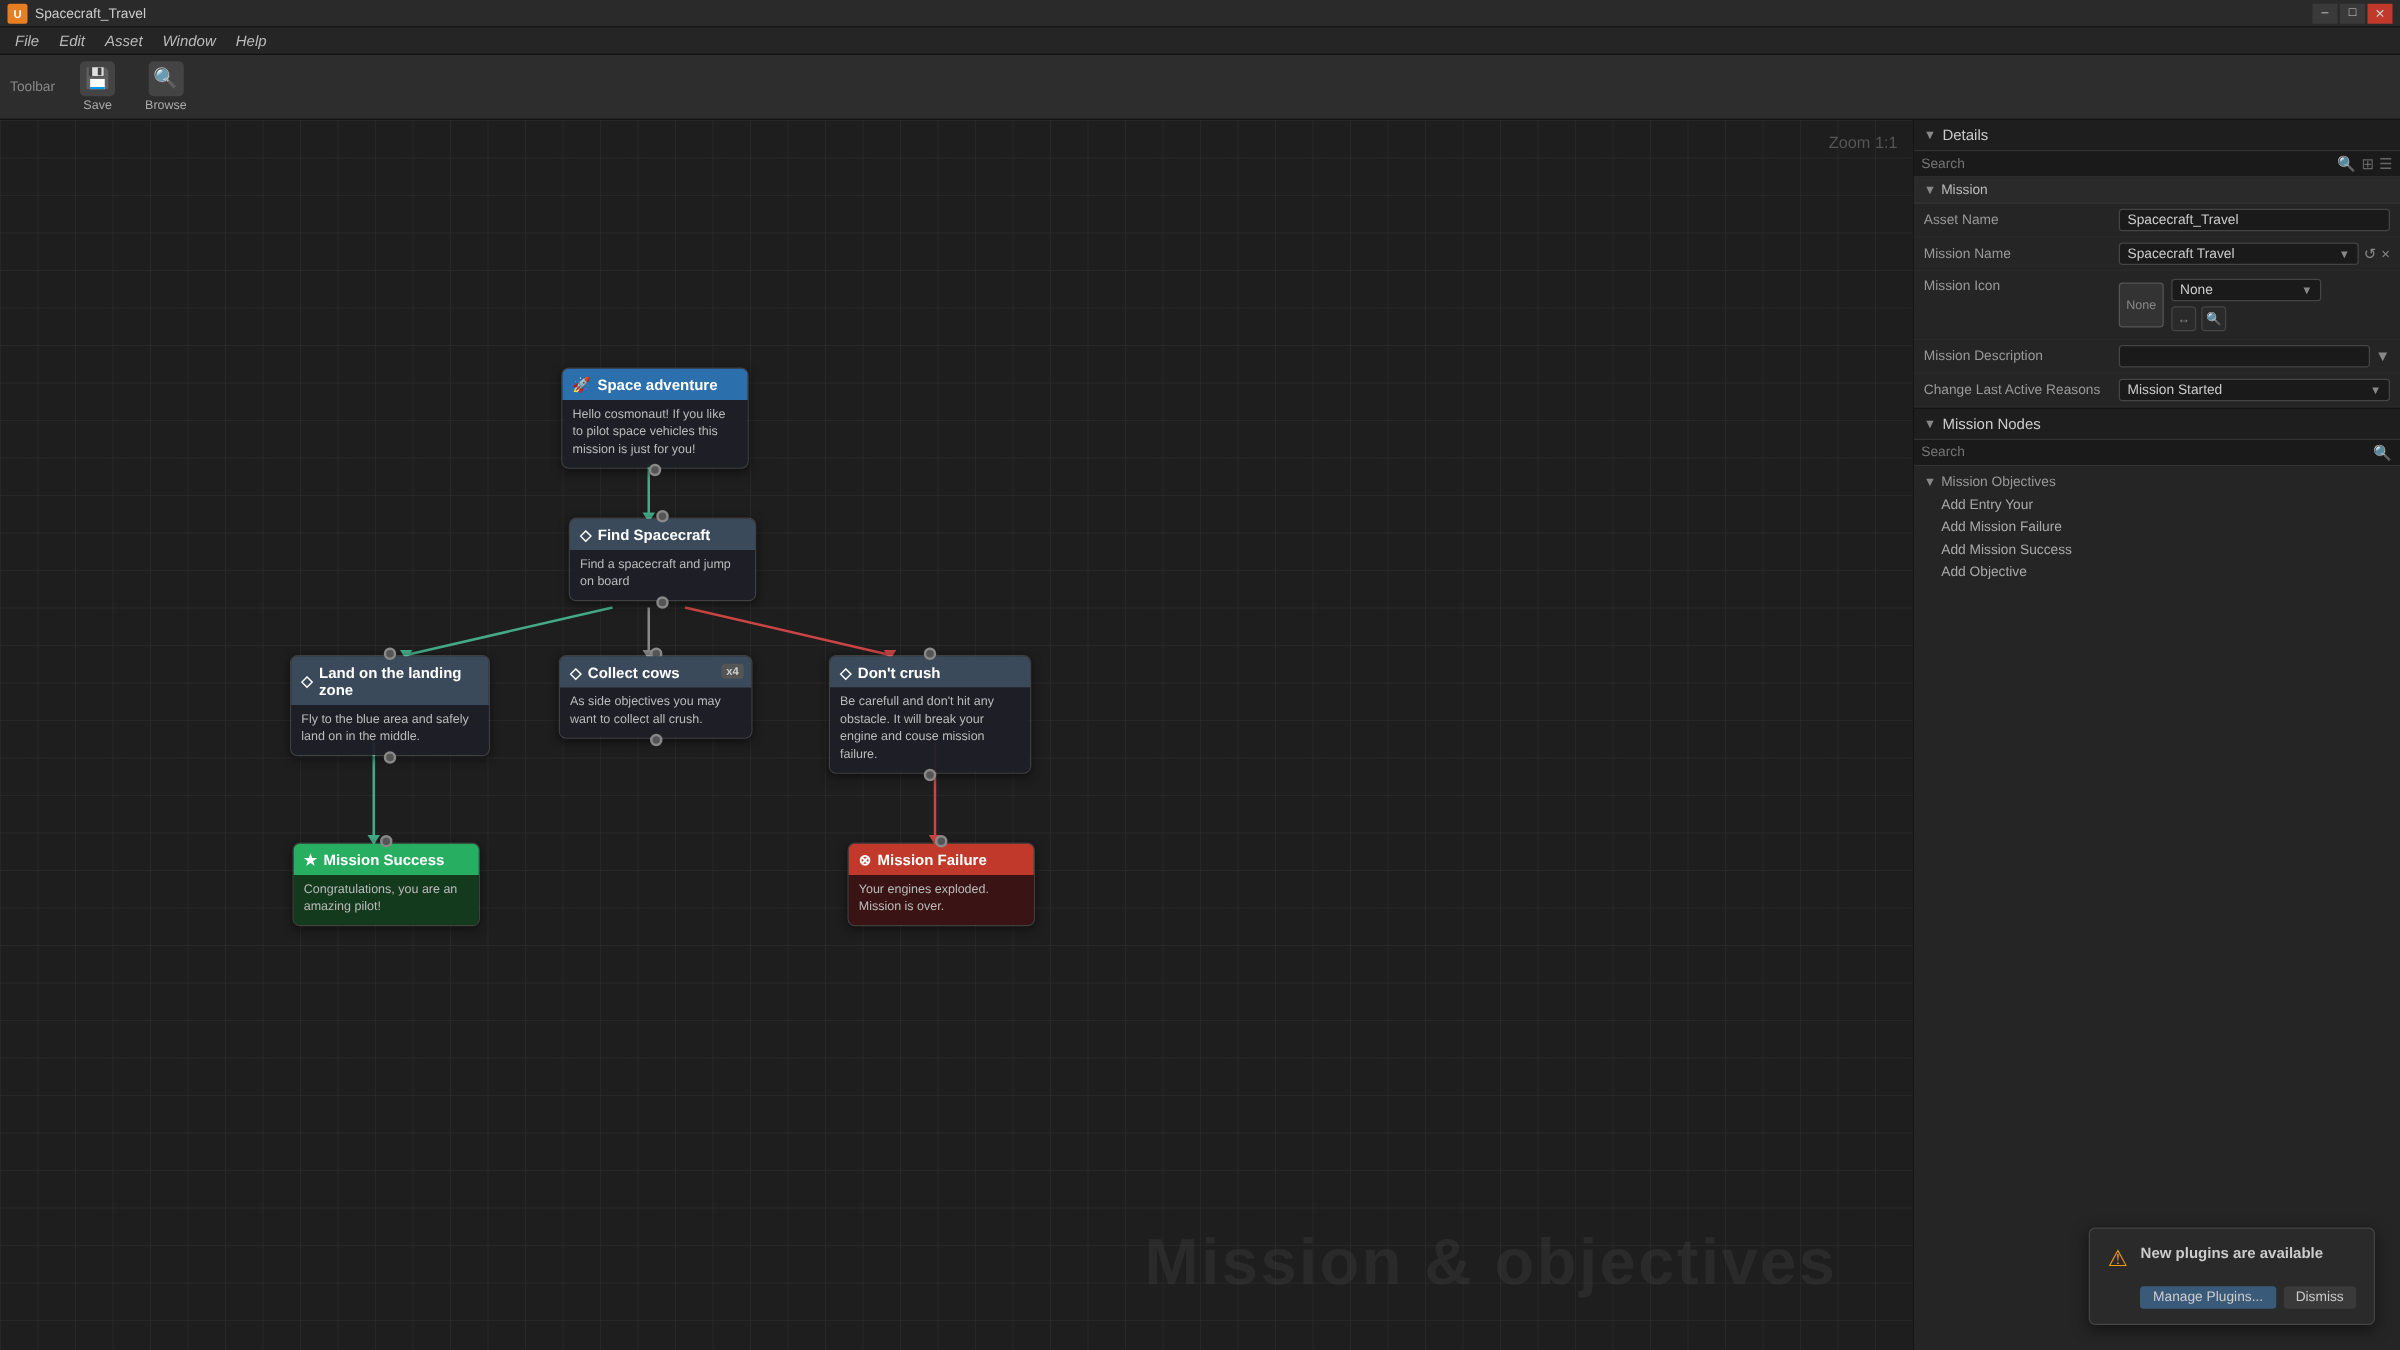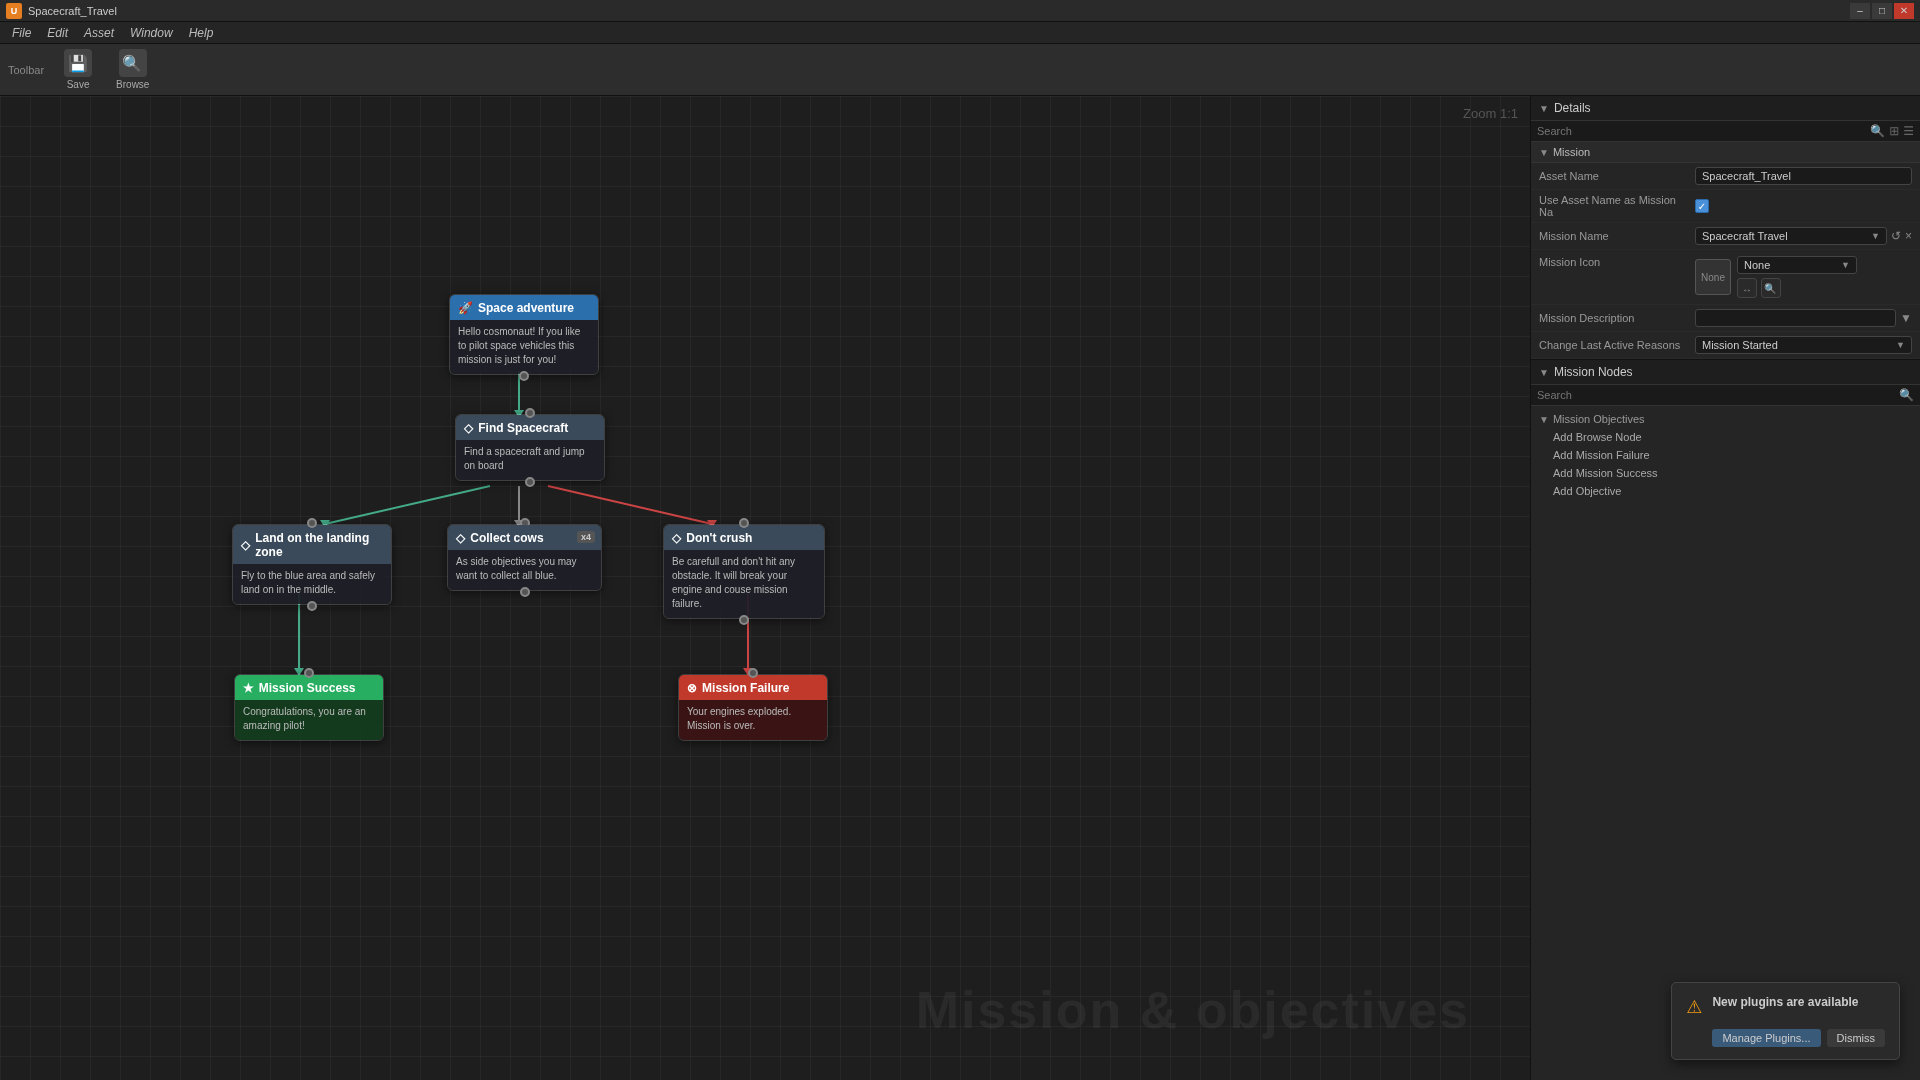--- a/index.html
+++ b/index.html
@@ -475,21 +475,21 @@
       <div class="node-pin-bottom"></div>
     </div>
 
     <div class="node node-objective" style="left:447px; top:428px; width:155px; position:absolute;">
       <div class="node-pin-top"></div>
       <div class="node-header" style="position:relative;">
         <span class="node-icon">◇</span>
         <span>Collect cows</span>
         <span class="node-counter">x4</span>
       </div>
-      <div class="node-body">As side objectives you may want to collect all blue.</div>
+      <div class="node-body">As side objectives you may want to collect all crush.</div>
       <div class="node-pin-bottom"></div>
     </div>
 
     <div class="node node-objective" style="left:663px; top:428px; width:162px;">
       <div class="node-pin-top"></div>
       <div class="node-header">
         <span class="node-icon">◇</span>
         <span>Don't crush</span>
       </div>
       <div class="node-body">Be carefull and don't hit any obstacle. It will break your engine and couse mission failure.</div>
@@ -533,24 +533,20 @@
       <div class="section-header">
         <span class="section-arrow">▼</span>
         <span>Mission</span>
       </div>
 
       <div class="property-row">
         <span class="property-label">Asset Name</span>
         <input class="property-input" value="Spacecraft_Travel" style="">
       </div>
 
-      <div class="property-row">
-        <span class="property-label">Use Asset Name as Mission Na</span>
-        <div class="checkbox-true">✓</div>
-      </div>
 
       <div class="property-row">
         <span class="property-label">Mission Name</span>
         <div style="display:flex; gap:4px; flex:1; align-items:center;">
           <div class="dropdown-btn">
             <span>Spacecraft Travel</span>
             <span class="arrow">▼</span>
           </div>
           <span style="color:#888; cursor:pointer;">↺</span>
           <span style="color:#888; cursor:pointer;">×</span>
@@ -604,21 +600,21 @@
       <div class="nodes-search-bar">
         <input type="text" placeholder="Search" style="">
         <span class="search-icon">🔍</span>
       </div>
 
       <div class="nodes-tree">
         <div class="tree-section">
           <span class="section-icon">▼</span>
           <span>Mission Objectives</span>
         </div>
-        <div class="tree-item">Add Browse Node</div>
+        <div class="tree-item">Add Entry Your</div>
         <div class="tree-item">Add Mission Failure</div>
         <div class="tree-item">Add Mission Success</div>
         <div class="tree-item">Add Objective</div>
       </div>
     </div>
 
     <div id="notification">
       <span class="notif-icon">⚠</span>
       <div>
         <div class="notif-text">New plugins are available</div>

